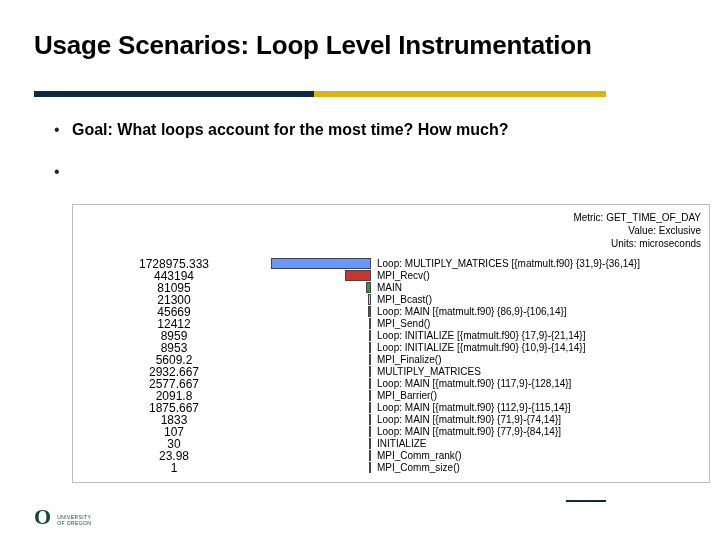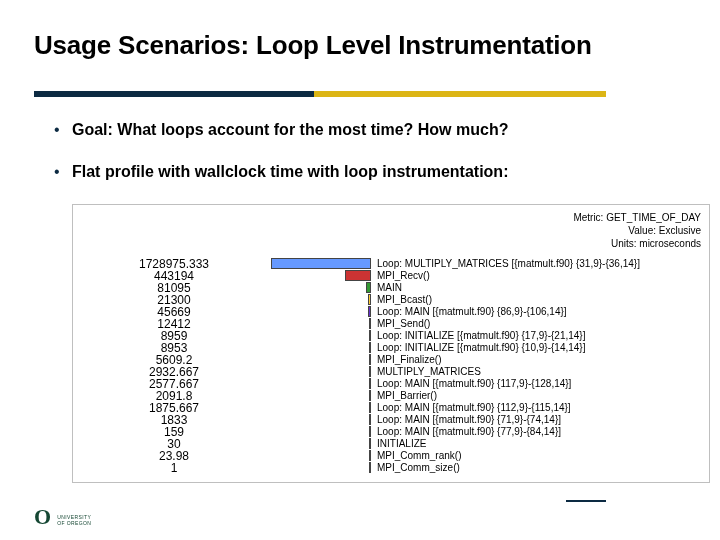--- a/index.html
+++ b/index.html
@@ -140,21 +140,20 @@
     <div class="rule-seg rule-gold"></div>
   </div>
 
   <div class="bullets">
     <div class="bullet-row">
       <div class="bullet-dot">•</div>
       <div class="bullet-text">Goal: What loops account for the most time? How much?</div>
     </div>
     <div class="bullet-row">
       <div class="bullet-dot">•</div>
-      <div class="bullet-text">Flat profile with wallclock time with loop instrumentation:</div>
     </div>
   </div>
 
   <div class="panel">
     <div class="meta">
       <div class="k">Metric: GET_TIME_OF_DAY</div>
       <div class="k">Value: Exclusive</div>
       <div class="k">Units: microseconds</div>
     </div>
     <div class="rows" id="rows">
@@ -250,21 +249,21 @@
           <div class="lbl">Loop: MAIN [{matmult.f90} {112,9}-{115,14}]</div>
         </div>
         <div class="row">
           <div class="val" style="padding-right: 20px;">1833</div>
           <div class="bar-track" style="margin-left: -16px;">
             <div class="bar" style="width: 2px; background: rgb(255, 204, 51); left: 98px; right: auto;"></div>
           </div>
           <div class="lbl">Loop: MAIN [{matmult.f90} {71,9}-{74,14}]</div>
         </div>
         <div class="row">
-          <div class="val" style="padding-right: 20px;">159</div>
+          <div class="val" style="padding-right: 20px;">107</div>
           <div class="bar-track" style="margin-left: -16px;">
             <div class="bar" style="width: 2px; background: rgb(102, 51, 204); left: 98px; right: auto;"></div>
           </div>
           <div class="lbl">Loop: MAIN [{matmult.f90} {77,9}-{84,14}]</div>
         </div>
         <div class="row">
           <div class="val" style="padding-right: 20px;">30</div>
           <div class="bar-track" style="margin-left: -16px;">
             <div class="bar" style="width: 2px; background: rgb(255, 153, 102); left: 98px; right: auto;"></div>
           </div>

